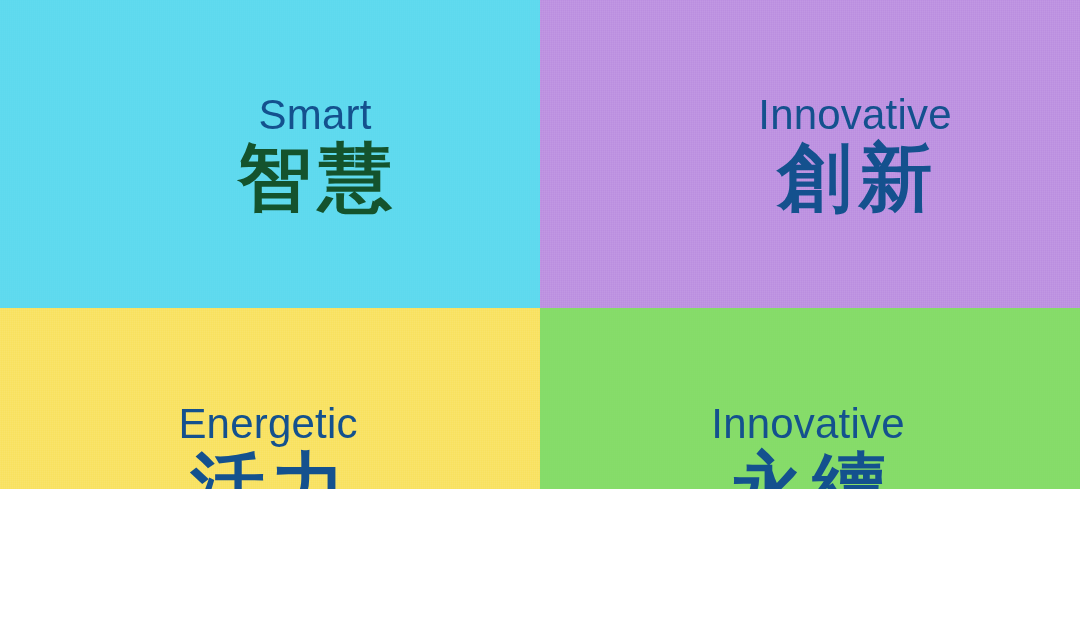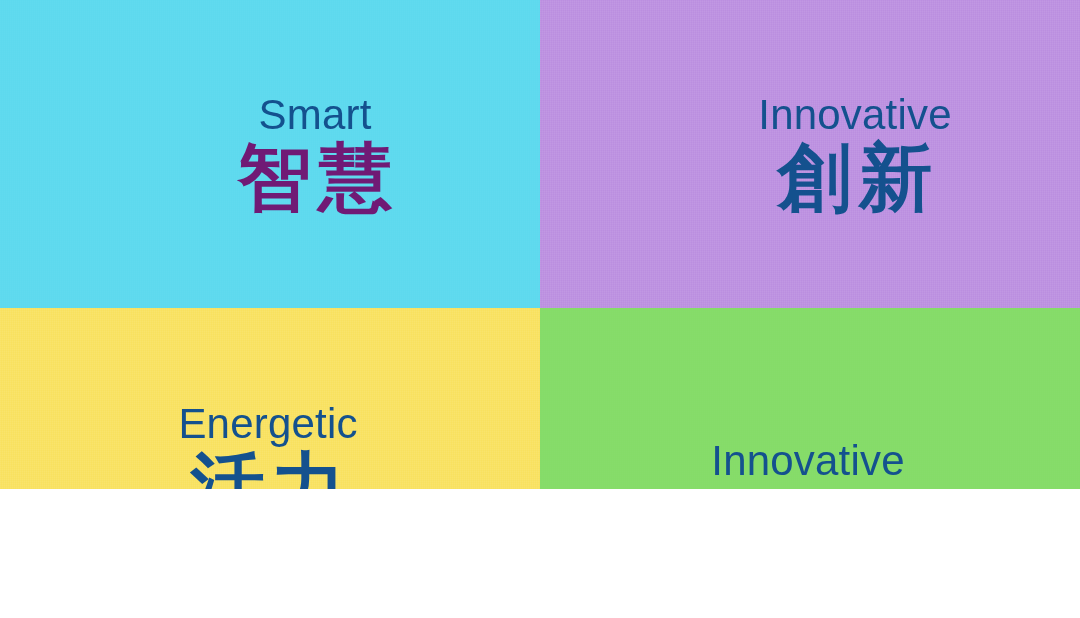--- a/index.html
+++ b/index.html
@@ -86,37 +86,38 @@
   }
 </style>
 </head>
 <body>
 
 <div id="poster">
 
   <div class="quad quad-cyan" style="background-color: rgb(93, 217, 238);">
     <div class="textblock shift-right">
       <div class="label-en" style="color: rgb(20, 81, 142);">Smart</div>
-      <div class="label-zh" style="color: #701a75;">智慧</div>
+      <div class="label-zh" style="color: #14532d;">智慧</div>
     </div>
   </div>
 
   <div class="quad quad-purple" style="background-color: rgb(187, 142, 224);">
     <div class="textblock shift-right">
       <div class="label-en" style="color: rgb(20, 81, 142);">Innovative</div>
       <div class="label-zh" style="color: rgb(20, 81, 142);">創新</div>
     </div>
   </div>
 
   <div class="quad quad-yellow" style="background-color: rgb(248, 225, 94);">
     <div class="textblock shift-left">
       <div class="label-en" style="color: rgb(20, 81, 142);">Energetic</div>
       <div class="label-zh" style="color: rgb(20, 81, 142);">活力</div>
     </div>
   </div>
 
   <div class="quad quad-green" style="background-color: rgb(133, 220, 104);">
     <div class="textblock shift-left">
       <div class="label-en" style="color: rgb(20, 81, 142);">Innovative</div>
+      <div class="label-zh" style="color: rgb(20, 81, 142);">永續</div>
     </div>
   </div>
 
 </div>
 
 </body></html>

